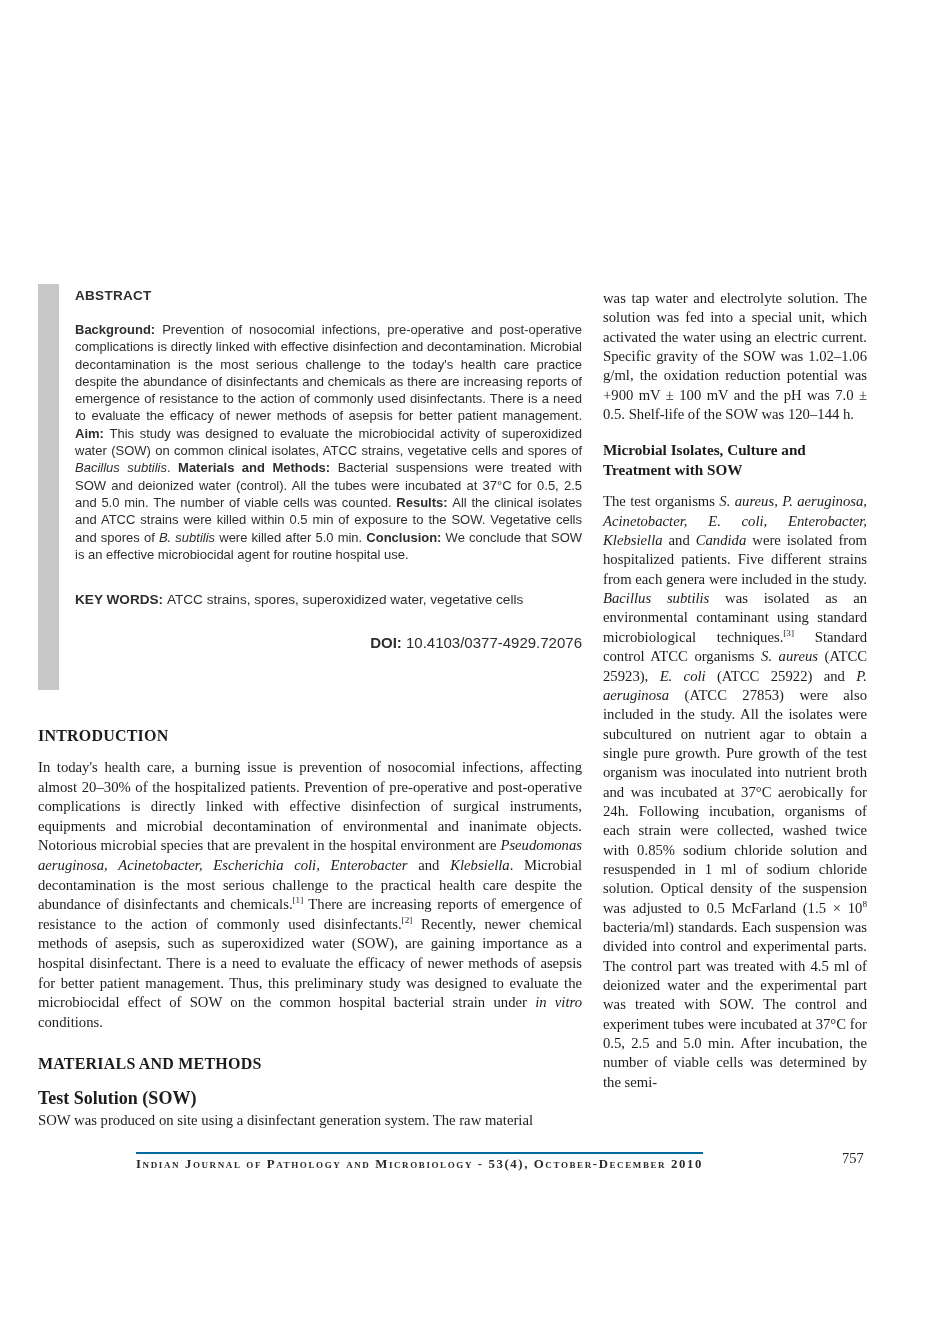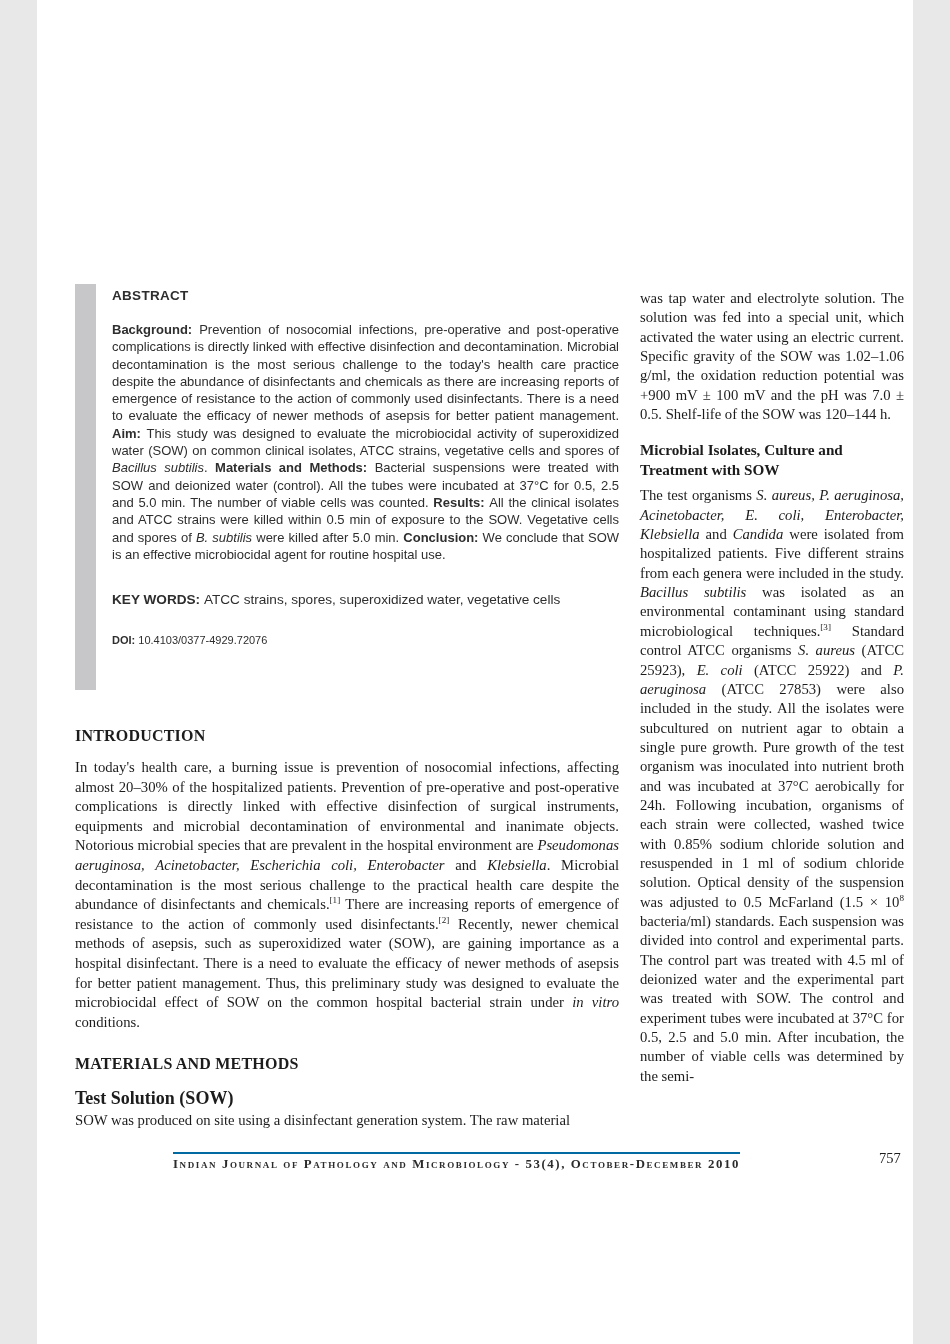--- a/index.html
+++ b/index.html
@@ -1,18 +1,18 @@
 <!DOCTYPE html>
 <html><head>
 <meta charset="utf-8">
 <style>
   html, body { margin: 0; padding: 0; background: #e8e8e8; }
   .page {
     position: relative;
-    width: 876px;
+    width: 950px;
     height: 1344px;
     background: #ffffff;
     margin: 0 auto;
     overflow: hidden;
     font-family: "Liberation Serif", serif;
     color: #1c1c1c;
   }
 
   
   .abstract-bar {
@@ -40,21 +40,22 @@
     line-height: 17.3px;
     text-align: justify;
   }
   .abstract-keywords {
     margin: 28px 0 0 0;
     font-size: 13.6px;
     line-height: 17.3px;
   }
   .abstract-doi {
     margin: 26px 0 0 0;
-    font-size: 11px;
+    font-size: 15px;
+    text-align: right;
   }
 
   
   .section-heading {
     margin: 0;
     font-size: 16px;
     font-weight: bold;
     letter-spacing: 0.2px;
   }
   .sub-heading {
@@ -86,21 +87,21 @@
     left: 603px; top: 289px;
     width: 264px;
   }
   .right-column .col-para {
     margin: 0;
     font-size: 14.7px;
     line-height: 19.35px;
     text-align: justify;
   }
   .right-col-heading {
-    margin: 16px 0 6px 0;
+    margin: 16px 0 12px 0;
     font-size: 15.2px;
     line-height: 20px;
     font-weight: bold;
   }
 
   sup {
     font-size: 0.62em;
     line-height: 0;
     vertical-align: super;
   }

